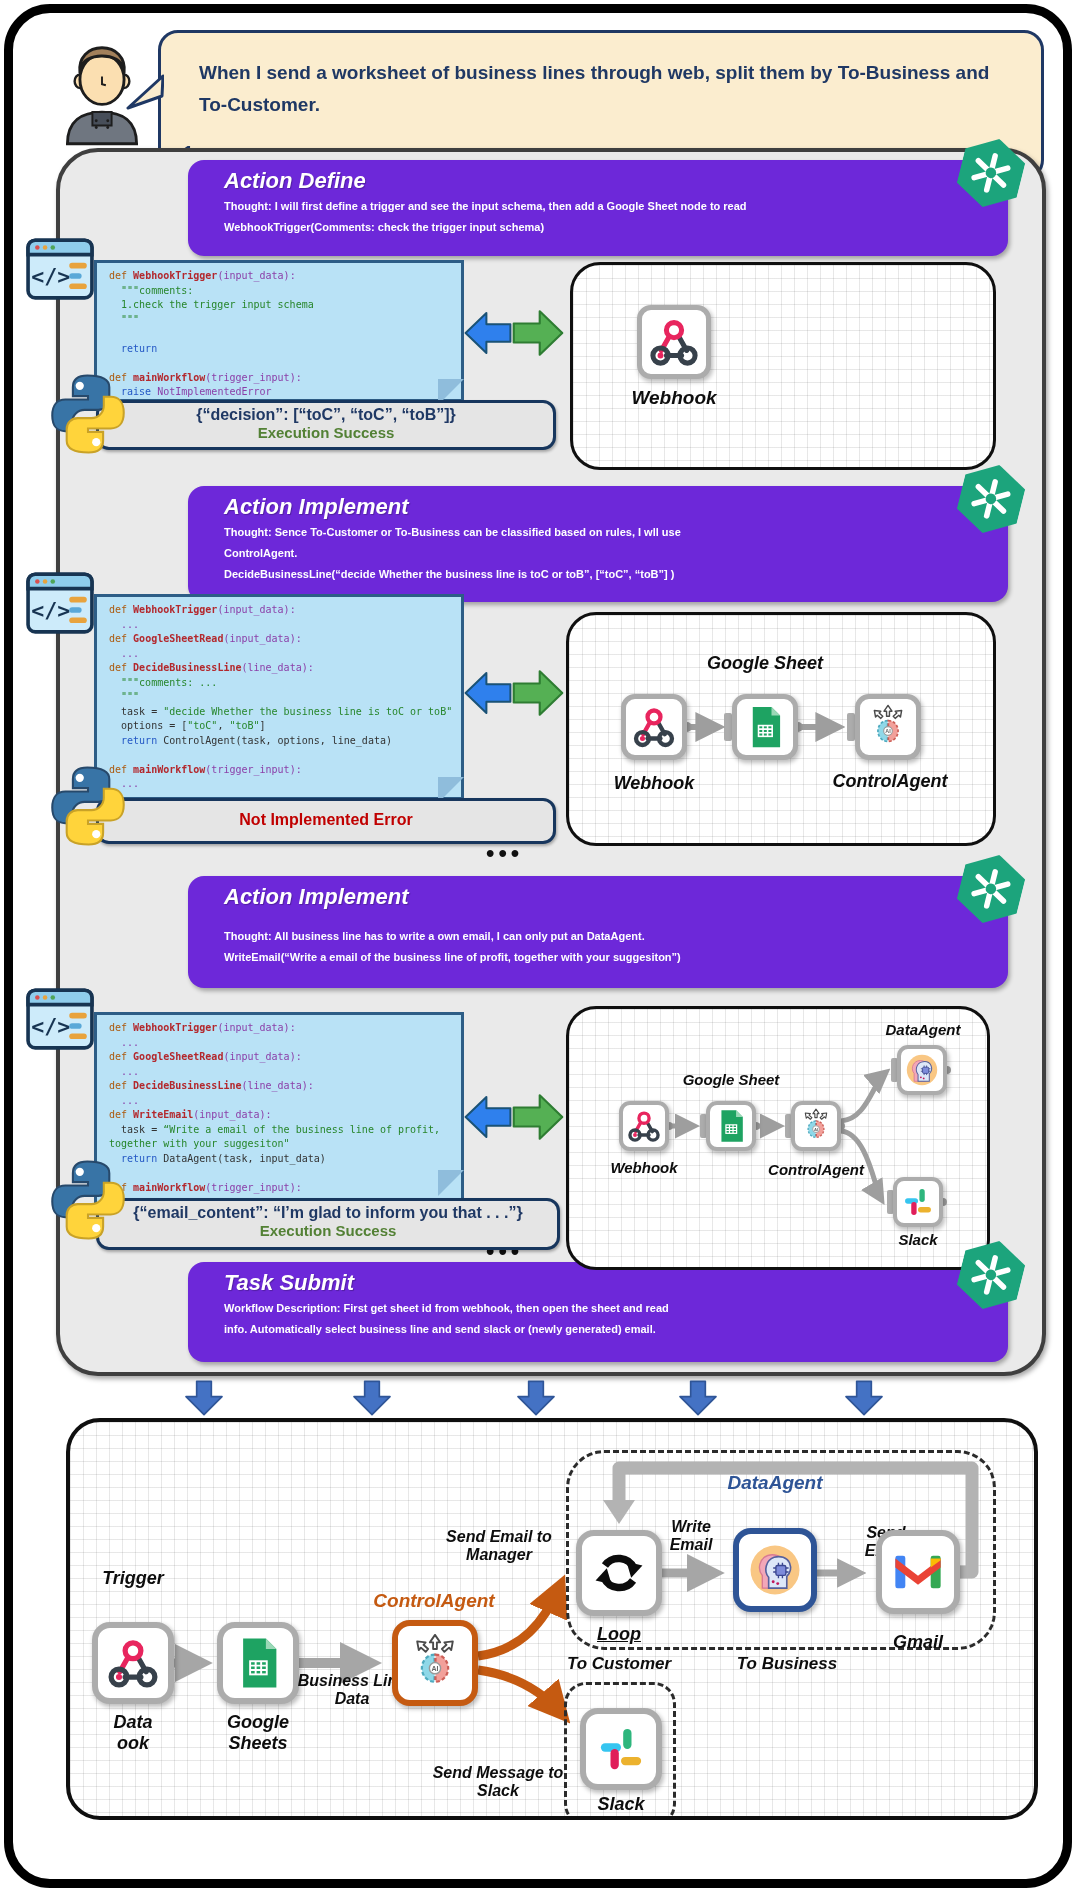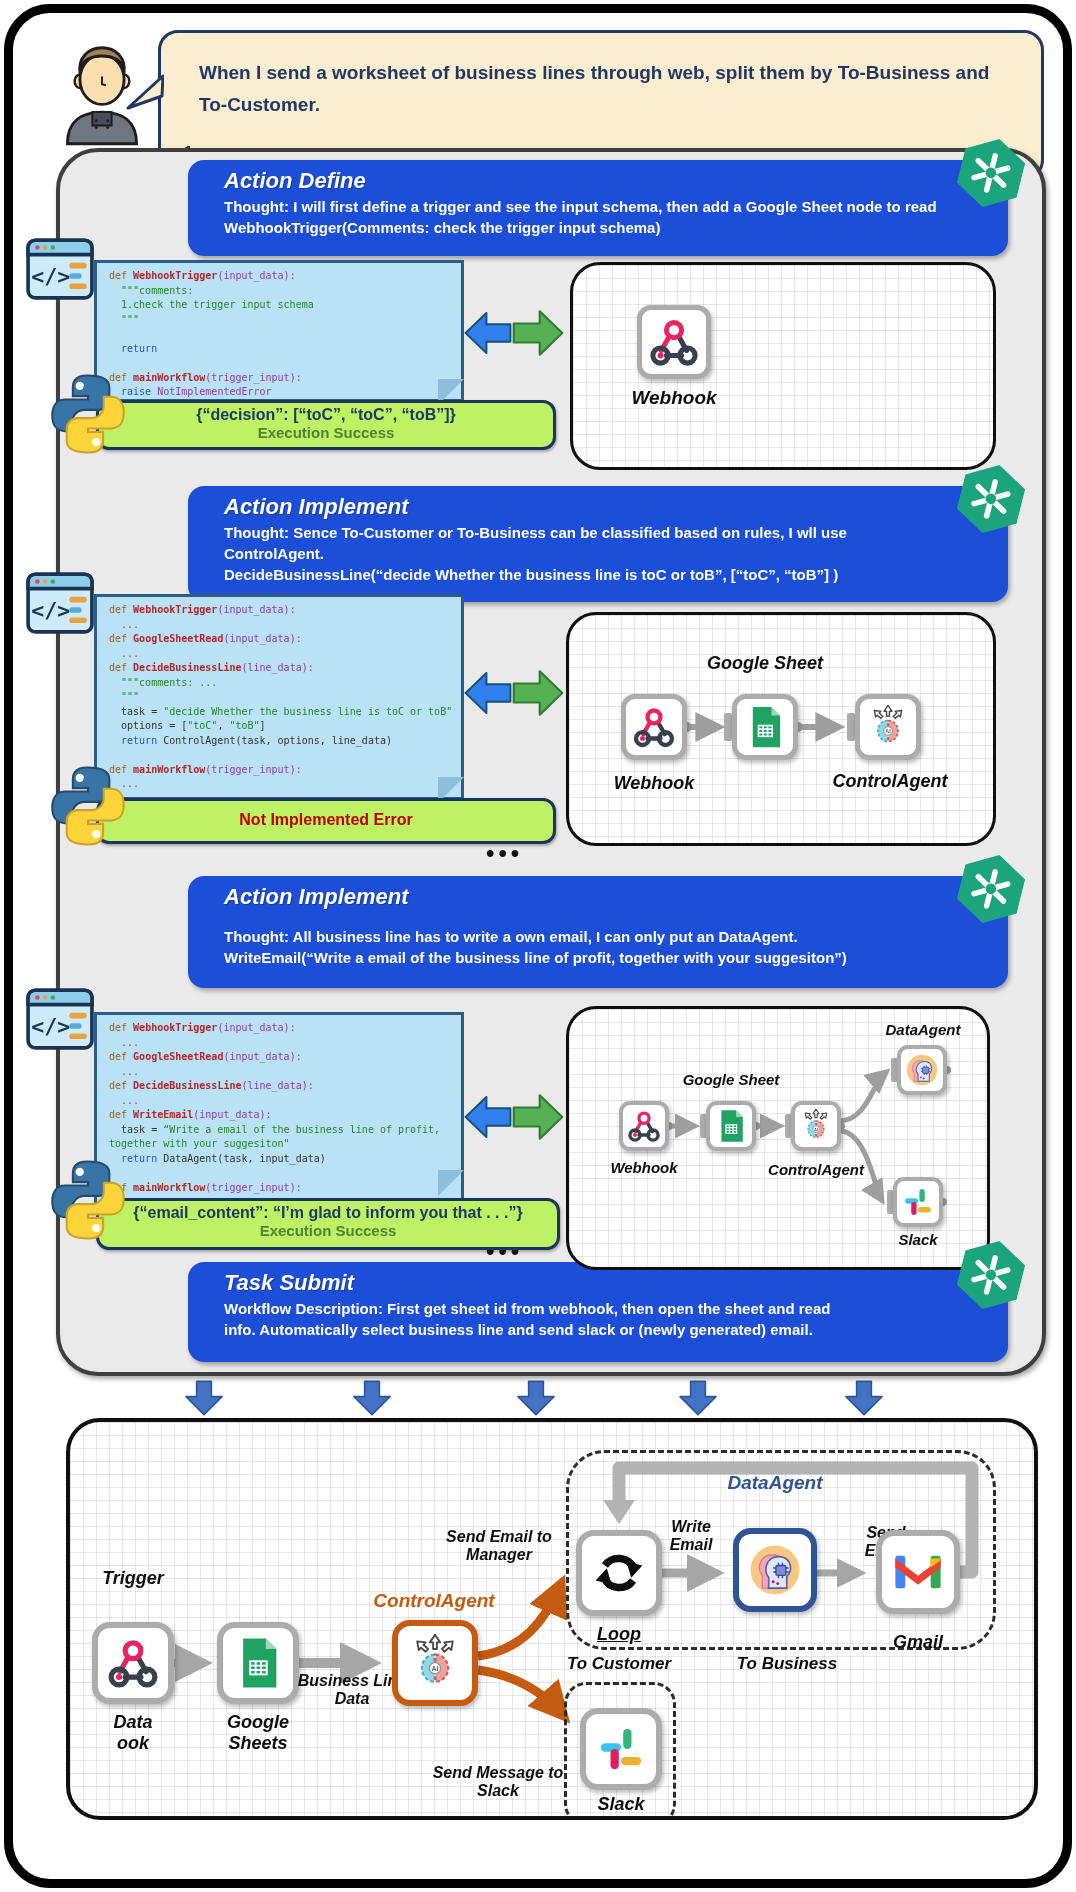--- a/index.html
+++ b/index.html
@@ -4,31 +4,31 @@
 <style>
   html,body{margin:0;padding:0;background:#fff;font-family:"Liberation Sans",sans-serif;}
   #root{position:relative;width:1076px;height:1892px;overflow:hidden;background:#fff;}
   .a{position:absolute;box-sizing:border-box;}
   .frame{left:4px;top:4px;width:1068px;height:1884px;border:9px solid #000;border-radius:46px;background:transparent;}
   .gray{background:#EAEAEA;border:4px solid #3F3F3F;border-radius:42px;box-shadow:2px 3px 5px rgba(0,0,0,.35);}
   .bubble{background:#FBEDCF;border:3px solid #1F3864;border-radius:20px;color:#1F3864;padding:8px 16px 4px 22px;}
   .bubble p{margin:16px;font-size:19px;font-weight:700;line-height:32px;}
   .bubble .item{display:flex;font-size:19px;font-weight:700;line-height:31px;}
   .bubble .num{width:34px;flex:none;}
-  .panel{background:#1d4ed8;border-radius:16px;color:#fff;box-shadow:2px 3px 4px rgba(0,0,0,.3);}
+  .panel{background:#6d28d9;border-radius:16px;color:#fff;box-shadow:2px 3px 4px rgba(0,0,0,.3);}
   .panel .ttl{font-style:italic;font-weight:700;font-size:22px;padding:8px 0 2px 36px;text-shadow:1px 1px 1px rgba(0,0,0,.25);}
-  .panel .bl{font-weight:700;font-size:15px;line-height:21px;padding:0 12px 0 36px;}
+  .panel .bl{font-weight:700;font-size:11px;line-height:21px;padding:0 12px 0 36px;}
   .gpt{background:#1CA47C;clip-path:polygon(50% 0%,94% 25%,94% 75%,50% 100%,6% 75%,6% 25%);transform:rotate(14deg);display:flex;align-items:center;justify-content:center;z-index:6;}
   .gpt svg{width:74%;height:74%;}
   .codeblock{background:#B9E2F6;border:3px solid #2D5D86;font-family:"DejaVu Sans Mono",monospace;font-size:10px;line-height:14.5px;padding:6px 2px 6px 12px;white-space:pre;overflow:hidden;z-index:2;}
   .codeblock .cl{height:14.5px;}
   .tk-d{color:#AC5A0E;} .tk-f{color:#B3282D;font-weight:bold;} .tk-pr{color:#8B3FA8;}
   .tk-c{color:#27862B;} .tk-k{color:#2458C5;} .tk-t{color:#333;}
   .fold{right:-3px;bottom:-3px;width:0;height:0;border-style:solid;border-width:26px 26px 0 0;border-color:#8FBDDC transparent transparent transparent;z-index:3;}
-  .banner{background:#bef264;border:3px solid #17365D;border-radius:13px;text-align:center;z-index:4;box-shadow:1px 2px 3px rgba(0,0,0,.3);}
+  .banner{background:#e5e5e5;border:3px solid #17365D;border-radius:13px;text-align:center;z-index:4;box-shadow:1px 2px 3px rgba(0,0,0,.3);}
   .banner .l1{color:#1F3864;font-weight:700;font-size:16px;margin-top:3px;}
   .banner .l2{color:#538135;font-weight:700;font-size:15px;}
   .banner .err{color:#C00000;font-weight:700;font-size:16px;line-height:38px;}
   .grid{background-color:#fff;background-image:linear-gradient(rgba(110,110,110,.16) 1px,transparent 1px),linear-gradient(90deg,rgba(110,110,110,.16) 1px,transparent 1px);background-size:13px 13px;}
   .canvas{border:3px solid #0f0f0f;border-radius:30px;z-index:2;overflow:hidden;}
   .node{background:#fff;border:5px solid #ACACAC;border-radius:14px;display:flex;align-items:center;justify-content:center;padding:5px;box-shadow:1.5px 2.5px 4px rgba(0,0,0,.25);}
   .node.big{border-width:6px;border-radius:18px;padding:7px;}
   .node.orange{border-color:#C55A11;} .node.blue{border-color:#2E5496;}
   .icon,.icon svg{display:block;} .icon svg{width:100%;height:100%;}
   .clabel{font-style:italic;font-weight:700;color:#0d0d0d;text-align:center;line-height:1.15;}

